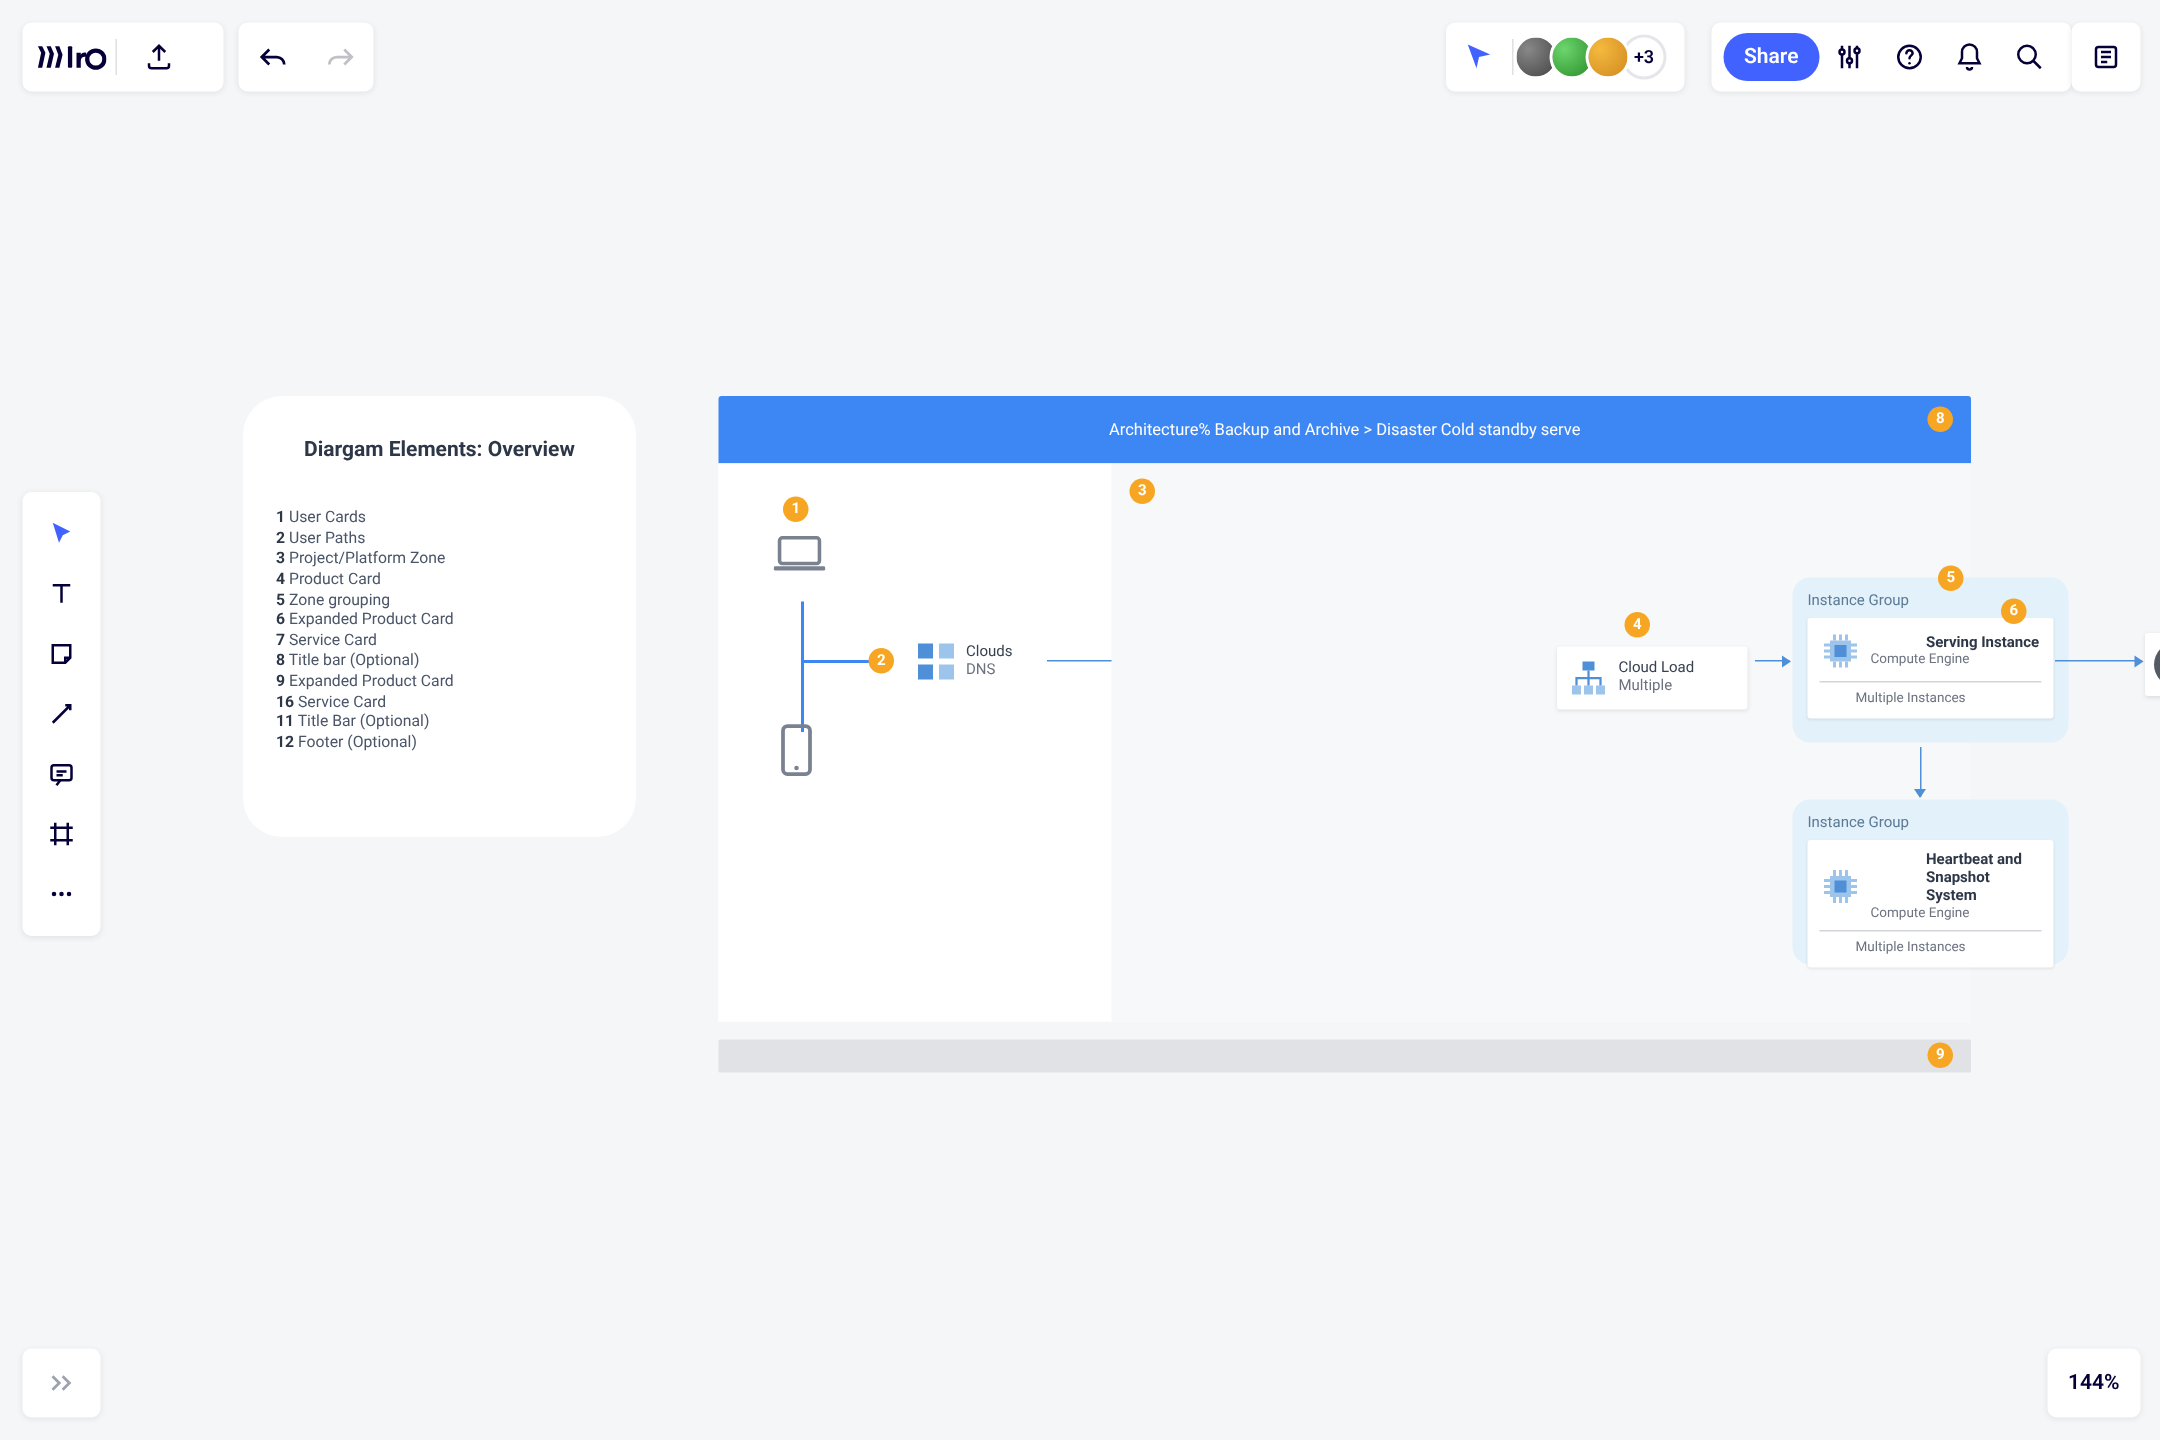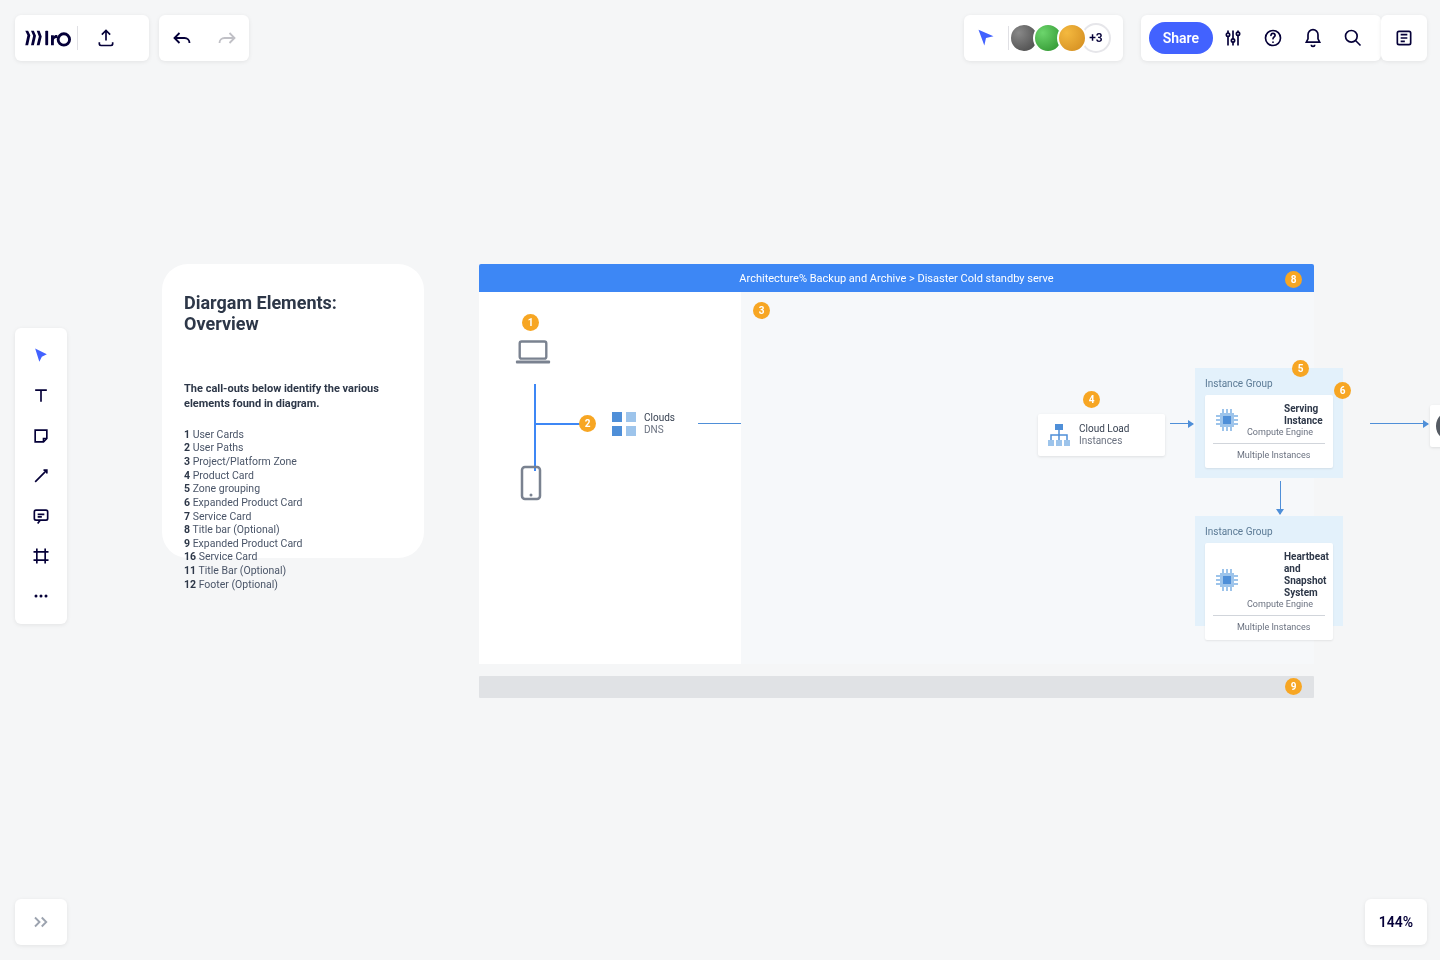--- a/index.html
+++ b/index.html
@@ -36,49 +36,49 @@
 .tool { width:40px; height:40px; display:flex; align-items:center; justify-content:center; cursor:pointer; }
 
 
 .expand-btn { position:absolute; left:15px; bottom:15px; width:52px; height:46px; background:#fff; border-radius:6px; box-shadow:0 1px 4px rgba(0,0,0,.08); display:flex; align-items:center; justify-content:center; cursor:pointer;}
 
 
 .zoom { position:absolute; right:13px; bottom:15px; height:46px; background:#fff; border-radius:6px; box-shadow:0 1px 4px rgba(0,0,0,.08); display:flex; align-items:center; padding:0 14px; font-size:14px; font-weight:600;}
 
 
 .legend-card { position:absolute; left:162px; top:264px; width:262px; height:294px; background:#fff; border-radius:26px; padding:28px 22px 20px; }
-.legend-title { font-weight:700; font-size:18px; color:#2d3748; margin-bottom:47px;}
+.legend-title { text-align:center; font-weight:700; font-size:14px; color:#2d3748; margin-bottom:30px;}
 .legend-sub { font-size:11px; font-weight:700; color:#2d3748; line-height:1.4; margin-bottom:16px;}
 .legend-list { font-size:10.5px; color:#4a5568; line-height:1.25;}
 .legend-list div { margin-bottom:0.5px; }
 .legend-list b { font-weight:700; color:#2d3748; }
 
 .diagram { position:absolute; left:479px; top:264px; width:835px; }
-.titlebar { height:28px; background:#3d87f5; color:#fff; font-size:11px; display:flex; align-items:center; justify-content:center; position:relative; border-radius:2px 2px 0 0;}
+.titlebar { height:45px; background:#3d87f5; color:#fff; font-size:11px; display:flex; align-items:center; justify-content:center; position:relative; border-radius:2px 2px 0 0;}
 .badge { width:17px; height:17px; border-radius:50%; background:#f7a623; color:#fff; font-size:10px; font-weight:700; display:flex; align-items:center; justify-content:center; position:absolute; }
 
 .main-area { position:relative; height:372px; background:#fff; display:flex; }
 .zone-left { width:262px; height:100%; background:#fff; }
 .zone-right { flex:1; background:#f6f8fa; position:relative; }
 
 .laptop-icn { position:absolute; left:35px; top:45px; width:38px; }
 .phone-icn { position:absolute; left:37px; top:172px; width:30px; }
 
 .userpath-v { position:absolute; left:55px; top:92px; width:2px; height:87px; background:#3d87f5; }
 .userpath-h { position:absolute; left:56px; top:131px; width:56px; height:2px; background:#3d87f5; }
 
 .dns-card { position:absolute; left:130px; top:117px; display:flex; align-items:center; }
 .lb-card { position:absolute; left:297px; top:122px; width:127px; padding:6px; background:#fff; box-shadow:0 1px 3px rgba(0,0,0,.1); display:flex; align-items:center; border-radius:2px;}
 .snap-card { position:absolute; left:689px; top:113px; width:112px; padding:6px; background:#fff; box-shadow:0 1px 3px rgba(0,0,0,.1); display:flex; align-items:center; border-radius:2px;}
 
 .svc-icon { width:30px; height:30px; flex-shrink:0; margin-right:5px; border-radius:3px; display:flex; align-items:center; justify-content:center; }
 .svc-text { font-size:10px; line-height:1.25; color:#6b7280; }
 .svc-text .t1{ color:#374151; }
 
-.inst-group { position:absolute; background:#e3f1fb; padding:10px 10px 10px; border-radius:0; width:148px; }
+.inst-group { position:absolute; background:#e3f1fb; padding:10px 10px 10px; border-radius:12px; width:184px; }
 .inst-group.top { left:454px; top:76px; height:110px;}
 .inst-group.bot { left:454px; top:224px; height:110px;}
 .ig-label { font-size:10px; color:#5b7a95; margin-bottom:6px;}
 .inst-card { background:#fff; border-radius:2px; padding:8px; box-shadow:0 1px 2px rgba(0,0,0,.08);}
 .inst-card .row1{display:flex; align-items:center;}
 .inst-card .name{font-size:10px; font-weight:700; color:#2d3748; line-height:1.2;margin-left:37px;}
 .inst-card .sub{font-size:9px; color:#6b7280;}
 .inst-card .hr{height:1px; background:#d1d5db; margin:6px 0;}
 .inst-card .multi{font-size:9px; color:#6b7280;padding-left:24px;}
 .inst-chip-icon{ width:28px; height:28px; margin-right:6px; flex-shrink:0;}
@@ -224,21 +224,20 @@
 
 <div class="expand-btn">
   <svg width="18" height="14" viewBox="0 0 24 18" fill="none" stroke="#9ca3af" stroke-width="2.5">
       <path d="M4 3l6 6-6 6M13 3l6 6-6 6"></path>
     </svg>
 </div>
 <div class="zoom">144%</div>
 
 <div class="legend-card">
   <div class="legend-title">Diargam Elements: Overview</div>
-  <div class="legend-sub">The call-outs below identify the various elements found in diagram.</div>
   <div class="legend-list">
     <div><b>1</b> <span>User Cards</span></div>
     <div><b>2</b> <span>User Paths</span></div>
     <div><b>3</b> <span>Project/Platform Zone</span></div>
     <div><b>4</b> <span>Product Card</span></div>
     <div><b>5</b> <span>Zone grouping</span></div>
     <div><b>6</b> <span>Expanded Product Card</span></div>
     <div><b>7</b> <span>Service Card</span></div>
     <div><b>8</b> <span>Title bar (Optional)</span></div>
     <div><b>9</b> <span>Expanded Product Card</span></div>
@@ -295,21 +294,21 @@
           <svg width="26" height="26" viewBox="0 0 26 26">
               <rect x="9" y="2" width="8" height="6" fill="#4f8fd8"></rect>
               <rect x="2" y="18" width="6" height="6" fill="#9dc4eb"></rect>
               <rect x="10" y="18" width="6" height="6" fill="#9dc4eb"></rect>
               <rect x="18" y="18" width="6" height="6" fill="#9dc4eb"></rect>
               <path d="M13 8v5M5 18v-5h16v5M13 13v5" stroke="#4f8fd8" stroke-width="1.5" fill="none"></path>
             </svg>
         </div>
         <div class="svc-text">
             <div class="t1">Cloud Load</div>
-            <div>Instances</div>
+            <div>Multiple</div>
           </div>
       </div>
       <span class="badge" style="left:342px; top:99px;">4</span>
 
       <div class="arrow a2"></div>
 
       <div class="inst-group top">
         <div class="ig-label">Instance Group</div>
         <div class="inst-card">
           <div class="row1">

